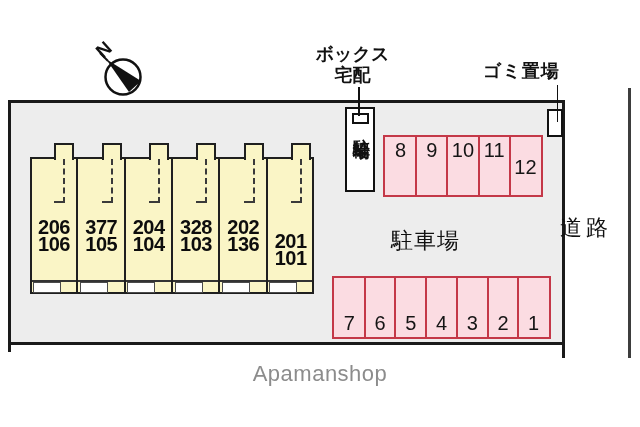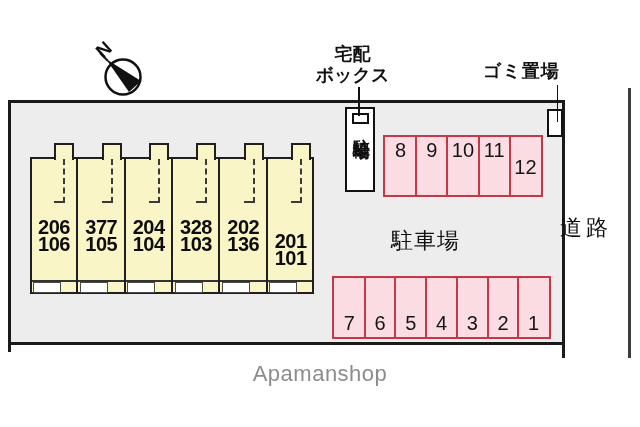--- a/index.html
+++ b/index.html
@@ -156,22 +156,22 @@
 <div class="abs parking-label">駐車場</div>
 
 <div class="abs bike-box">
   <div class="delivery-sq"></div>
   <div class="bike-text">駐輪場</div>
 </div>
 
 <div class="abs trash-box"></div>
 
 <div class="abs callout delivery-label">
+  <span style="display:block;">ボックス</span>
   <span style="display:block;">宅配</span>
-  <span style="display:block;">ボックス</span>
 </div>
 <div class="abs leader" style="left:358px;top:87px;height:29px;"></div>
 
 <div class="abs callout garbage-label">ゴミ置場</div>
 <div class="abs leader" style="left:556.5px;top:85px;height:37px;"></div>
 
 <div class="abs road-label">道路</div>
 
 <div class="abs brand">Apamanshop</div>
 

